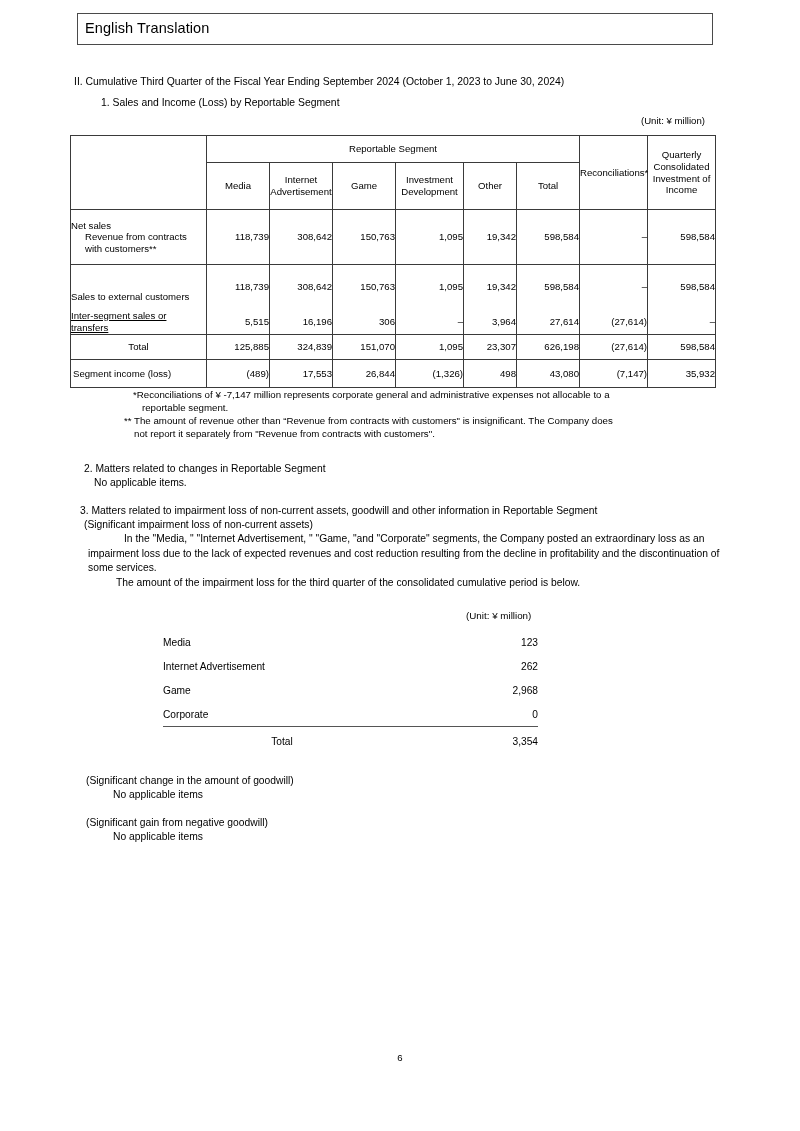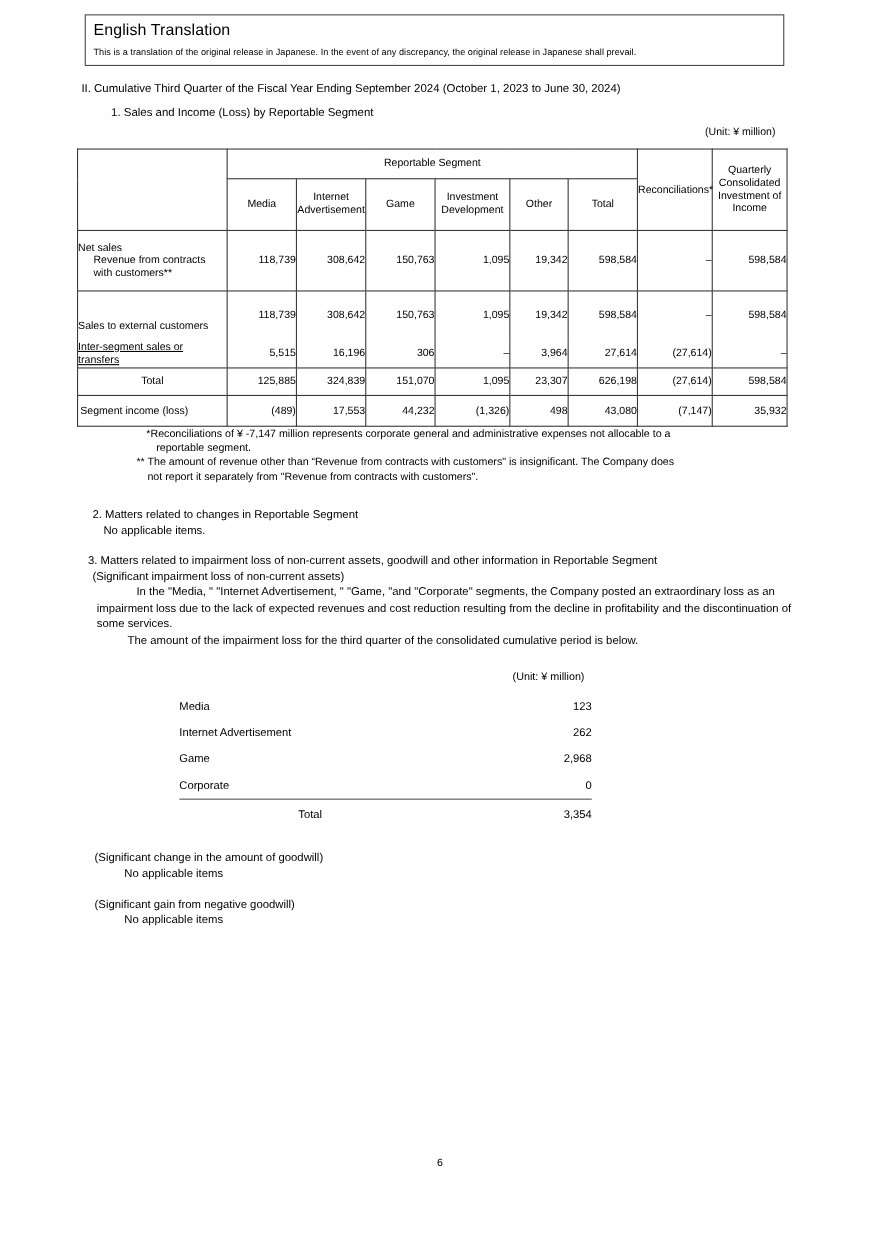--- a/index.html
+++ b/index.html
@@ -205,21 +205,20 @@
     font-size: 9.6px;
   }
 </style>
 </head>
 <body>
 
 <div class="page">
 
   <div class="banner">
     <div class="banner-title">English Translation</div>
-    <div class="banner-sub">This is a translation of the original release in Japanese. In the event of any discrepancy, the original release in Japanese shall prevail.</div>
   </div>
 
   <div class="heading-ii">II. Cumulative Third Quarter of the Fiscal Year Ending September 2024 (October 1, 2023 to June 30, 2024)</div>
   <div class="heading-1">1. Sales and Income (Loss) by Reportable Segment</div>
   <div class="unit-note-top">(Unit: ¥ million)</div>
 
   <div class="seg-table-wrap">
     <table class="seg">
       <colgroup>
         <col style="width:136px">
@@ -298,21 +297,21 @@
           <td class="num">23,307</td>
           <td class="num">626,198</td>
           <td class="num">(27,614)</td>
           <td class="num">598,584</td>
         </tr>
 
         <tr>
           <td class="rowlabel-top" style="height:26px;padding-left:2px;padding-top:1px;">Segment income (loss)</td>
           <td class="num">(489)</td>
           <td class="num">17,553</td>
-          <td class="num">44,232</td>
+          <td class="num">26,844</td>
           <td class="num">(1,326)</td>
           <td class="num">498</td>
           <td class="num">43,080</td>
           <td class="num">(7,147)</td>
           <td class="num">35,932</td>
         </tr>
       </tbody>
     </table>
   </div>
 

